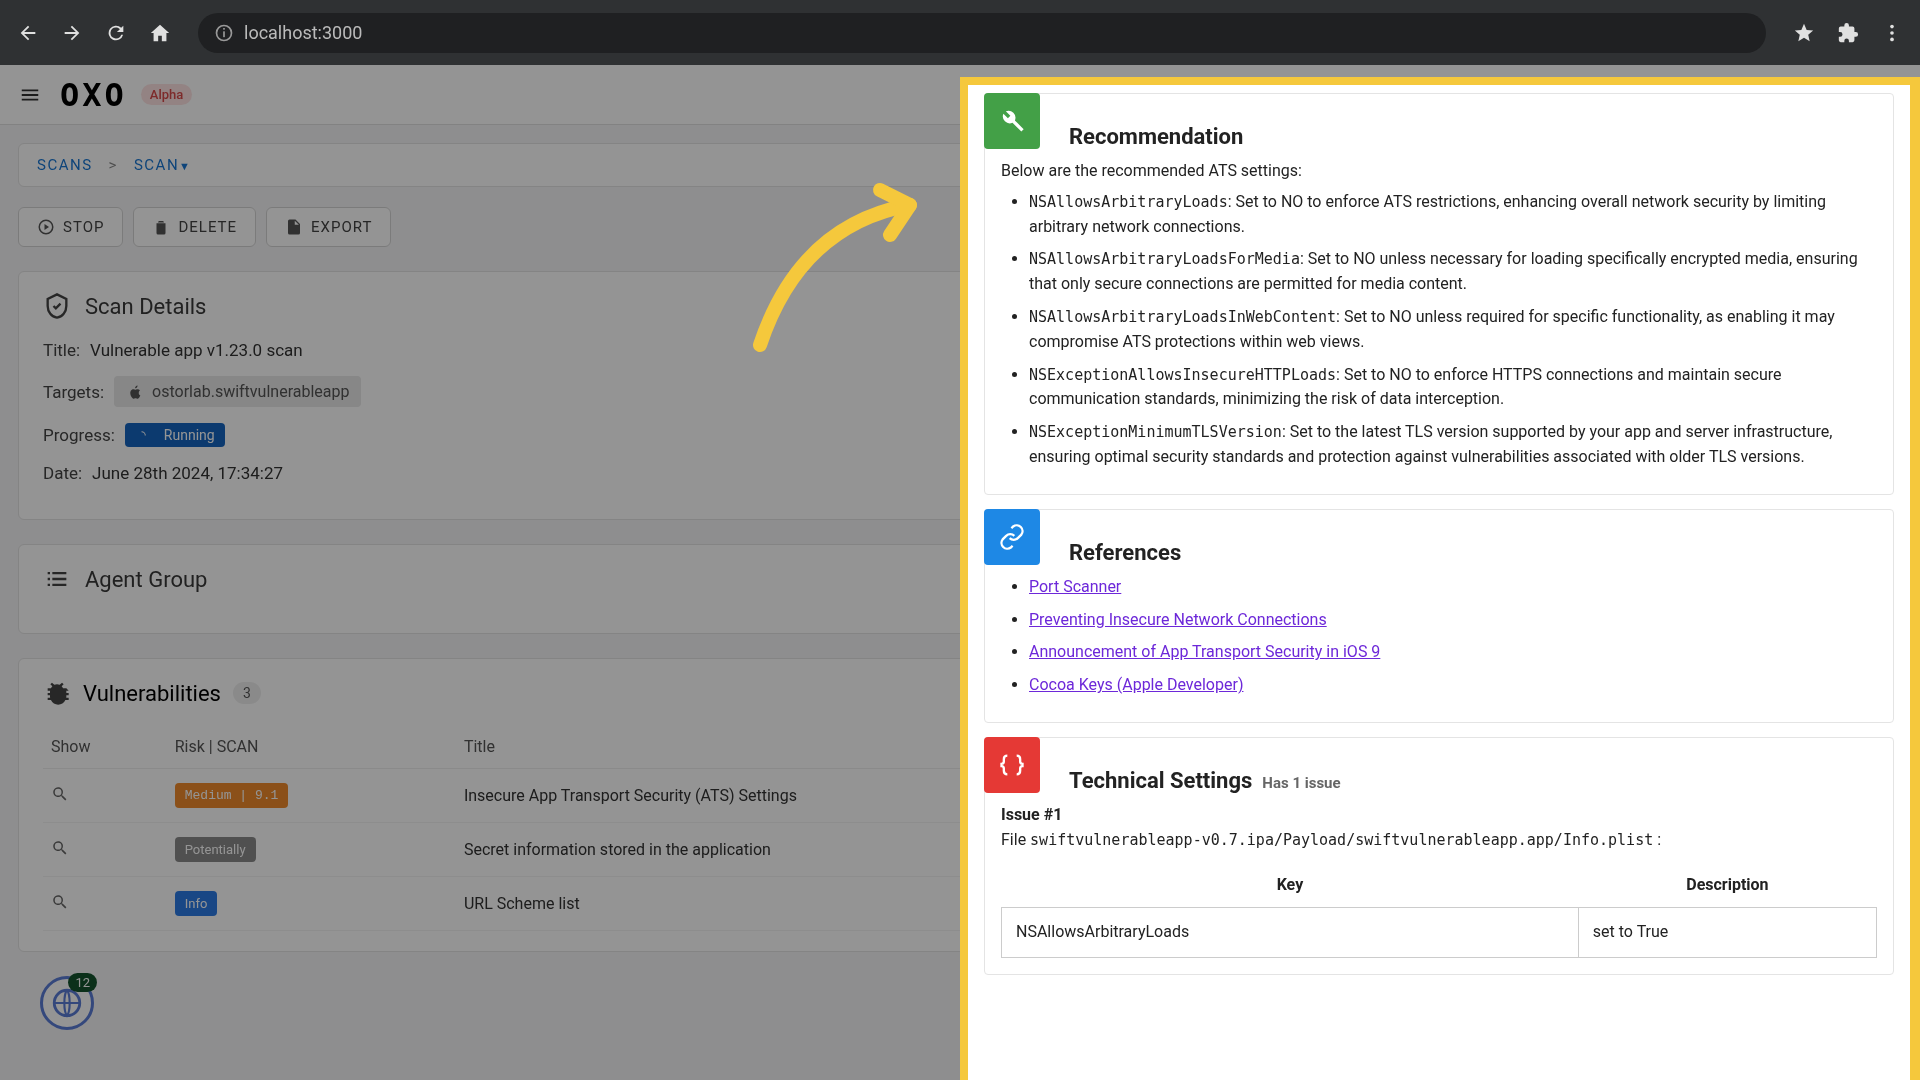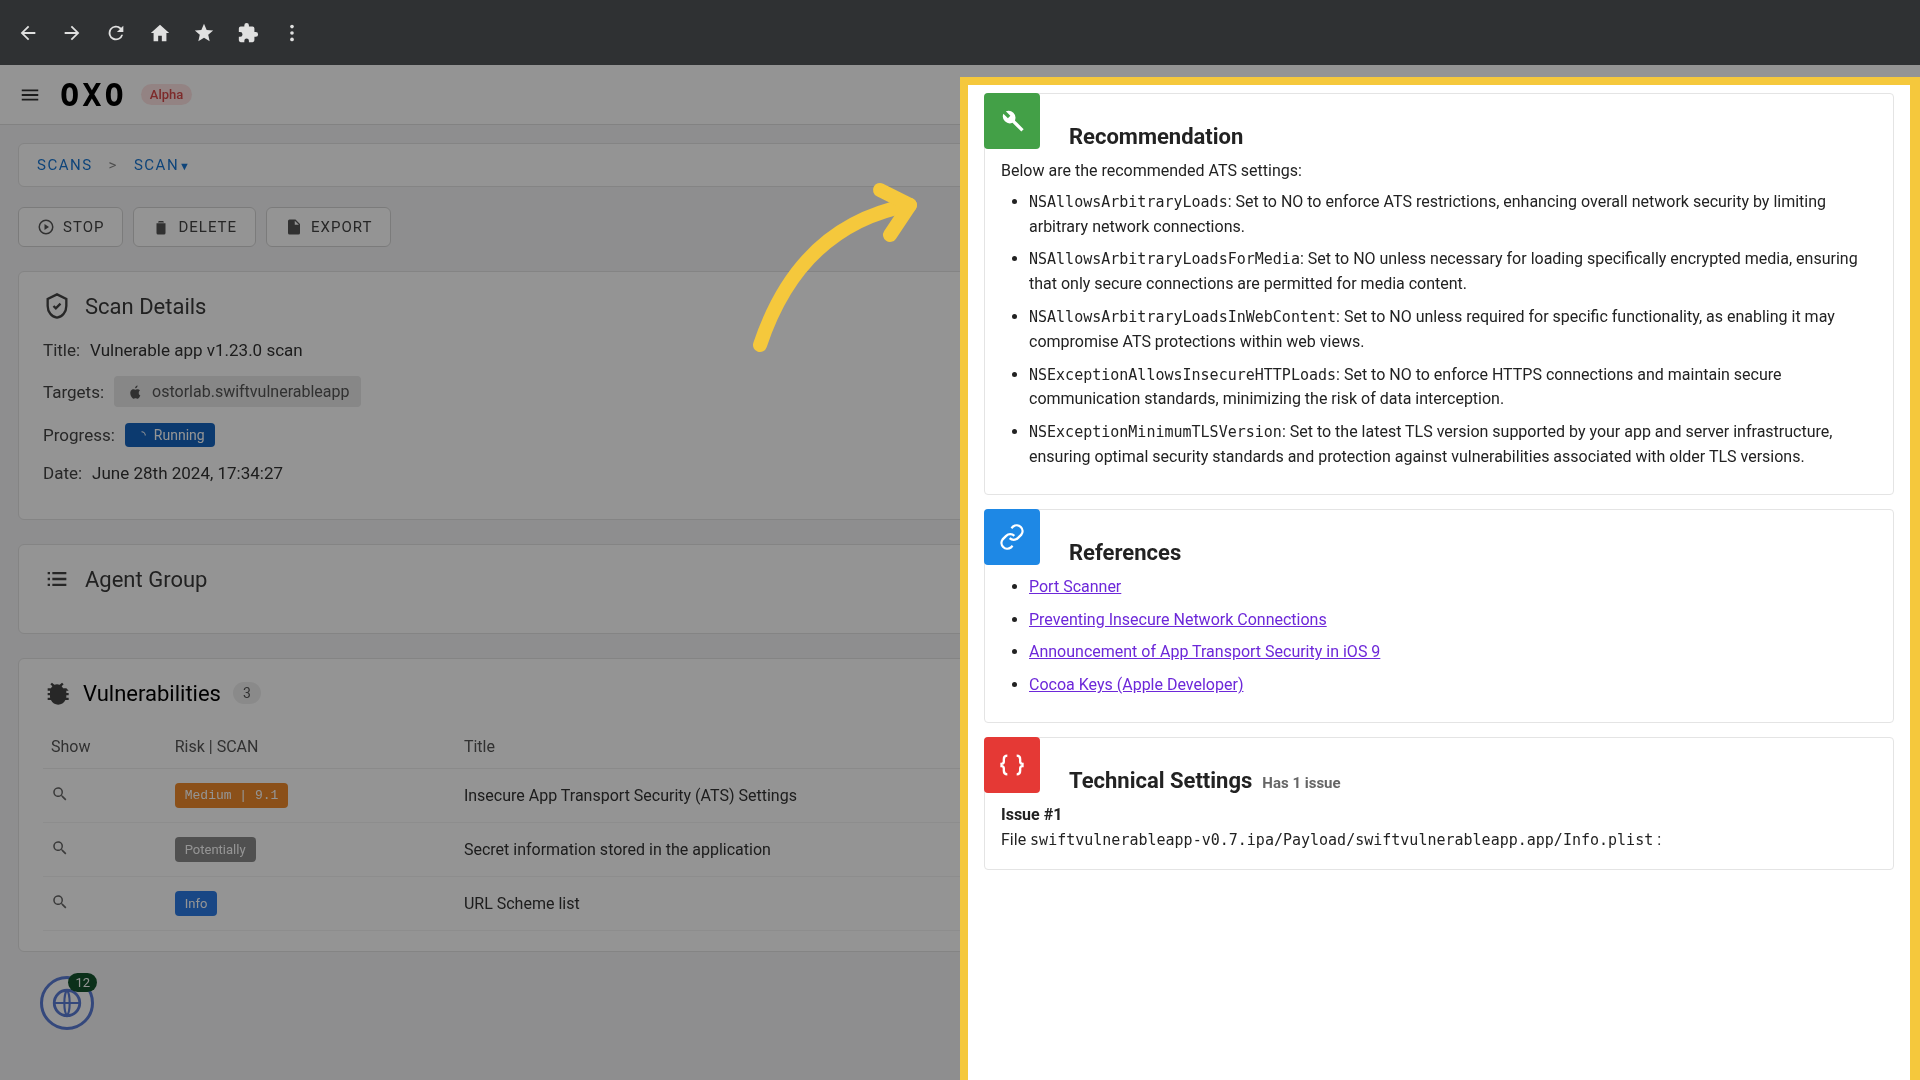--- a/index.html
+++ b/index.html
@@ -33,21 +33,21 @@
 .action-btn svg { width: 18px; height: 18px; fill: #555; }
 
 .card { background: #fff; border: 1px solid #e3e3e3; border-radius: 6px; padding: 20px 24px; margin-bottom: 24px; }
 .card-title { display: flex; align-items: center; gap: 14px; font-size: 22px; color: #3a3a3a; margin-bottom: 20px; }
 .card-title svg { width: 28px; height: 28px; fill: #444; }
 
 .detail-row { display: flex; align-items: center; gap: 10px; margin-bottom: 16px; font-size: 17px; color: #333; }
 .detail-row .lbl { color: #444; }
 .target-chip { background: #e8e8e8; padding: 6px 12px; border-radius: 4px; display: flex; align-items: center; gap: 8px; font-size: 16px; color: #555; }
 .target-chip svg { width: 18px; height: 18px; fill: #555; }
-.running-badge { background: #1565c0; color: #fff; font-size: 14px; padding: 4px 10px; border-radius: 4px; display: flex; align-items: center; gap: 6px; }
+.running-badge { background: #1565c0; color: #fff; font-size: 14px; padding: 4px 10px; border-radius: 4px; display: flex; align-items: center; gap: 16px; }
 .running-badge svg { width: 13px; height: 13px; fill: #fff; }
 
 .vuln-title { display: flex; align-items: center; gap: 12px; font-size: 22px; margin-bottom: 18px; }
 .vuln-title svg { width: 28px; height: 28px; fill: #444; }
 .count-badge { background: #eee; color: #555; font-size: 14px; padding: 3px 10px; border-radius: 12px; }
 
 .vuln-table { width: 100%; border-collapse: collapse; }
 .vuln-table th { text-align: left; font-weight: 400; color: #555; font-size: 16px; padding: 12px 8px; border-bottom: 1px solid #eee; }
 .vuln-table td { padding: 14px 8px; font-size: 16px; color: #333; border-bottom: 1px solid #f3f3f3; }
 .mag-cell svg { width: 18px; height: 18px; fill: #666; }
@@ -101,20 +101,28 @@
   <div class="nav-btn">
       <svg viewBox="0 0 24 24">
         <path d="M17.65 6.35A8 8 0 1 0 19.73 14h-2.08A6 6 0 1 1 12 6c1.66 0 3.14.69 4.22 1.78L13 11h7V4l-2.35 2.35z"></path>
       </svg>
     </div>
   <div class="nav-btn">
       <svg viewBox="0 0 24 24">
         <path d="M12 3l10 9h-3v9h-5v-6h-4v6H5v-9H2z"></path>
       </svg>
     </div>
+  <div class="url-bar">
+    <svg viewBox="0 0 24 24">
+        <circle cx="12" cy="12" r="9" fill="none" stroke="#999" stroke-width="2"></circle>
+        <rect x="11" y="10" width="2" height="7" fill="#999"></rect>
+        <rect x="11" y="6" width="2" height="2" fill="#999"></rect>
+      </svg>
+    <span>localhost:3000</span>
+  </div>
   <div class="chrome-right">
     <div class="nav-btn">
         <svg viewBox="0 0 24 24">
           <path d="M12 17.3l6.2 3.7-1.6-7 5.4-4.7-7.1-.6L12 2 9.1 8.7 2 9.3l5.4 4.7-1.6 7z"></path>
         </svg>
       </div>
     <div class="nav-btn">
         <svg viewBox="0 0 24 24">
           <path d="M20.5 11H19V7a2 2 0 0 0-2-2h-4V3.5a2.5 2.5 0 0 0-5 0V5H4a2 2 0 0 0-2 2v4h1.5a2.5 2.5 0 0 1 0 5H2v4a2 2 0 0 0 2 2h4v-1.5a2.5 2.5 0 0 1 5 0V22h4a2 2 0 0 0 2-2v-4h1.5a2.5 2.5 0 0 0 0-5z"></path>
         </svg>
@@ -312,20 +320,34 @@
     <div class="sec">
       <div class="sec-icon red">
           <svg viewBox="0 0 24 24">
             <path d="M8 4c-2 0-3 1-3 3v2c0 1.5-1 2-2 2v2c1 0 2 .5 2 2v2c0 2 1 3 3 3M16 4c2 0 3 1 3 3v2c0 1.5 1 2 2 2v2c-1 0-2 .5-2 2v2c0 2-1 3-3 3" fill="none" stroke="#fff" stroke-width="2"></path>
           </svg>
         </div>
       <div class="sec-title" style="display:inline-block"><span>Technical Settings</span><span class="sec-sub">Has 1 issue</span></div>
       <div class="sec-body">
         <div style="font-weight:700;margin-top:6px">Issue #1</div>
         <div><span>File </span><code>swiftvulnerableapp-v0.7.ipa/Payload/swiftvulnerableapp.app/Info.plist</code><span> :</span></div>
+        <table class="tbl">
+          <thead>
+              <tr>
+                <th>Key</th>
+                <th>Description</th>
+              </tr>
+            </thead>
+          <tbody>
+              <tr>
+                <td>NSAllowsArbitraryLoads</td>
+                <td>set to True</td>
+              </tr>
+            </tbody>
+        </table>
       </div>
     </div>
   </div>
 
   <div class="arrow">
     <svg viewBox="0 0 200 200">
         <path d="M20 180 Q 60 60 170 40" fill="none" stroke="#f5c83c" stroke-width="14" stroke-linecap="round"></path>
         <path d="M170 40 L140 25 M170 40 L150 70" fill="none" stroke="#f5c83c" stroke-width="14" stroke-linecap="round"></path>
       </svg>
   </div>

